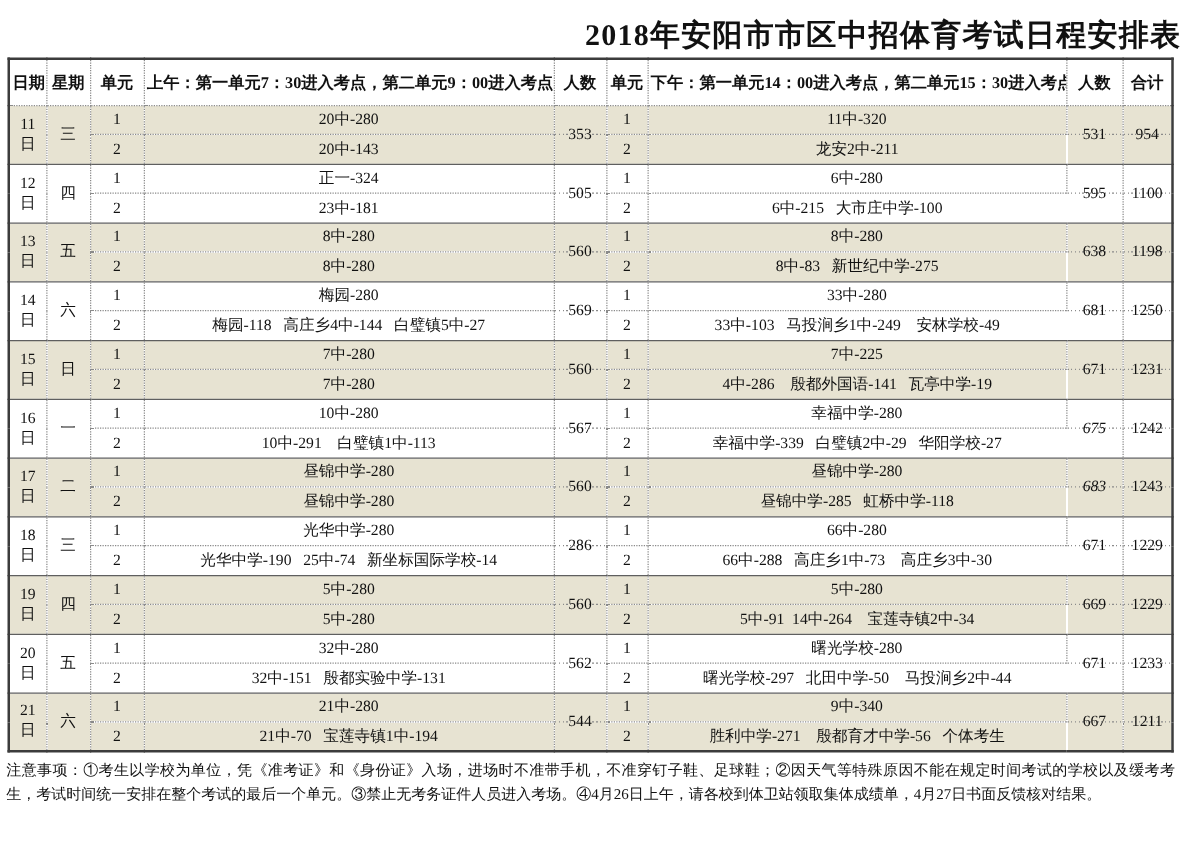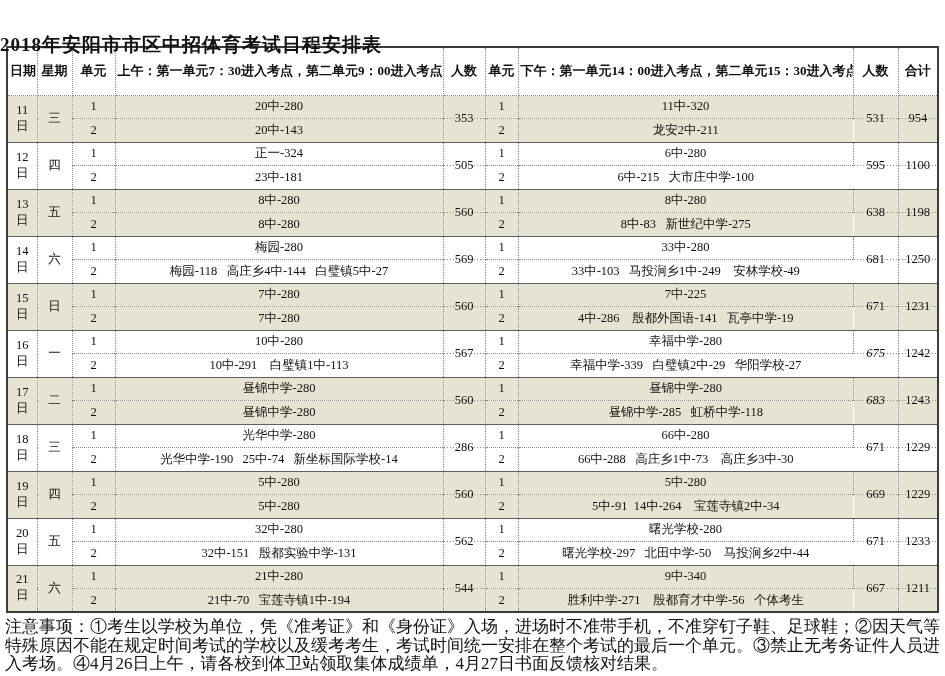--- a/index.html
+++ b/index.html
@@ -7,44 +7,44 @@
     width:945px;height:676px;
     background:#ffffff;
     color:#111;
     font-family:"Liberation Serif","DejaVu Serif",serif;
     position:relative;
     overflow:hidden;
   }
   .title{
     height:46px;
     box-sizing:border-box;
-    padding-top:32px;
-    text-align:left;
-    font-size:19px;
+    padding-top:12px;
+    text-align:right;
+    font-size:24px;
     font-weight:bold;
     letter-spacing:1px;
   }
   table.sched{
     border-collapse:collapse;
     table-layout:fixed;
     width:931px;
     margin:0 auto;
     border:2px solid #3c3c3c;
   }
   table.sched th, table.sched td{
     border-right:1px dotted #8a8a8a;
     box-sizing:border-box;
     padding:0 2px;
     overflow:hidden;
     font-size:12.5px;
     vertical-align:middle;
   }
   table.sched th:last-child, table.sched td:last-child{border-right:none;}
   table.sched thead th{
-    height:48px;
+    height:37px;
     font-weight:bold;
     font-size:13px;
     text-align:center;
     border-bottom:1px dotted #8a8a8a;
     background:#ffffff;
     white-space:nowrap;
   }
   table.sched tbody tr{height:23.5px;}
   tr.grp-top.sep td{border-top:1px solid #5f5f5f;}
   tr.grp-bot td{border-top:1px dotted #8a8a8a;}
@@ -60,21 +60,21 @@
     background-image:repeating-linear-gradient(to right,#8a8a8a 0 1px,transparent 1px 3px);
     background-size:100% 1px;
     background-repeat:no-repeat;
     background-position:0 center;
   }
   td.italic{font-style:italic;text-align:center;}
   .note{
     width:935px;
     margin:0 auto;
     padding-top:5px;
-    font-size:17px;
+    font-size:12px;
     line-height:18.5px;
     text-align:justify;
   }
 </style>
 </head>
 <body>
 
 <div class="title">2018年安阳市市区中招体育考试日程安排表</div>
 
 <table class="sched">

